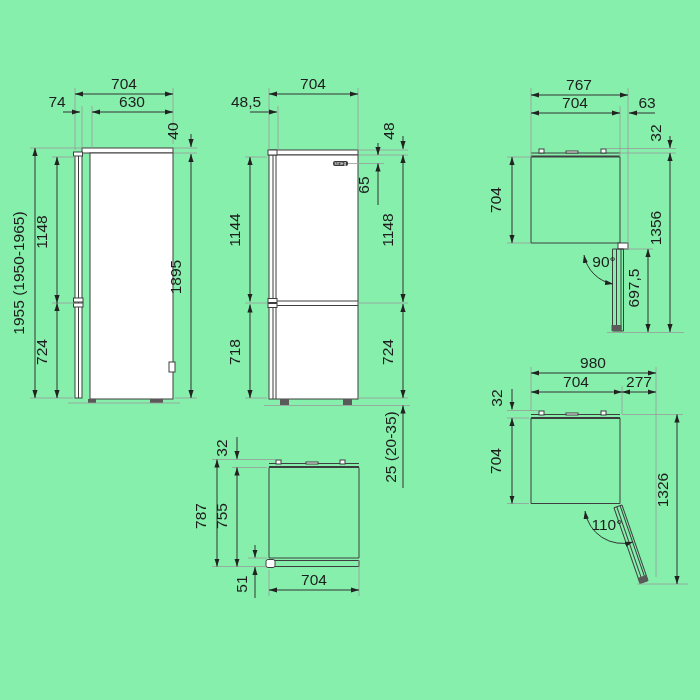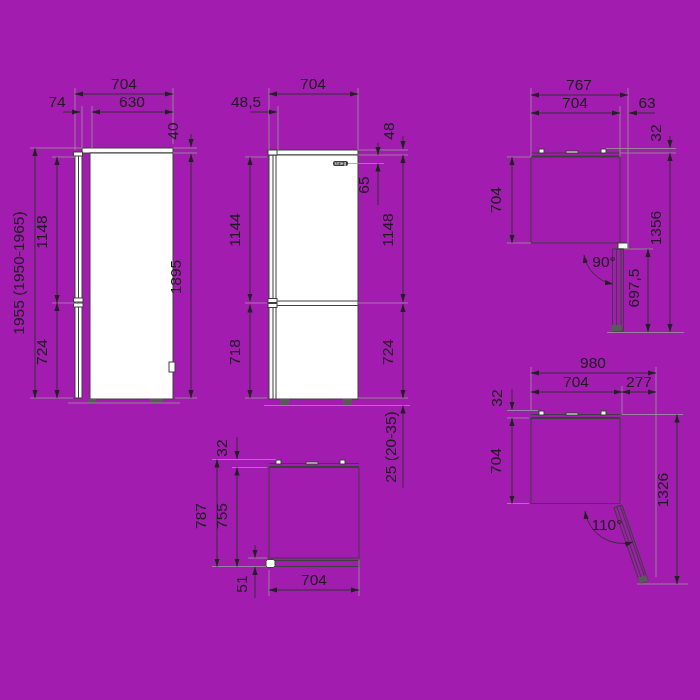--- a/index.html
+++ b/index.html
@@ -1,16 +1,16 @@
 <!DOCTYPE html>
 <html><head>
 <meta charset="utf-8">
 <style>
   html,body{margin:0;padding:0;background:#ffffff;}
-  .stage{position:relative;width:700px;height:700px;background:#a21caf;overflow:hidden;
+  .stage{position:relative;width:700px;height:700px;background:#86efac;overflow:hidden;
          font-family:"Liberation Sans",sans-serif;}
   svg text{font-family:"Liberation Sans",sans-serif;font-size:15.5px;fill:#1d1d1d;}
   svg .logo-txt{font-size:4.5px;fill:#ffffff;letter-spacing:.2px;}
   .obj{stroke:#3e3e3e;stroke-width:1;fill:none;}
   .objf{stroke:#3e3e3e;stroke-width:1;fill:#ffffff;}
   .thick{stroke:#3e3e3e;stroke-width:2;fill:none;}
   .ext{stroke:#9b9b9b;stroke-width:0.8;fill:none;}
   .dim{stroke:#333333;stroke-width:1;fill:none;}
   .foot{fill:#5a5a5a;stroke:none;}
   .bump{fill:#ffffff;stroke:#3e3e3e;stroke-width:1;}

